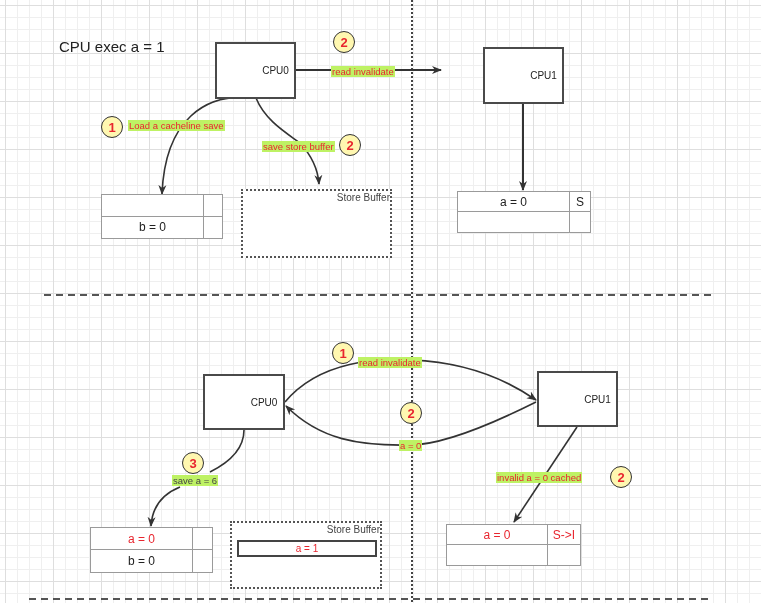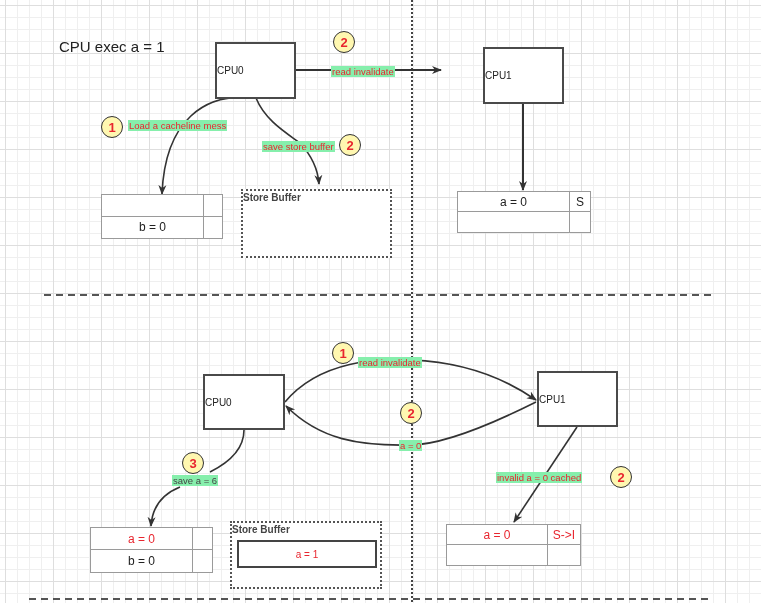--- a/index.html
+++ b/index.html
@@ -13,58 +13,58 @@
       linear-gradient(to bottom, #efefef 1px, transparent 1px);
     background-size: 48px 48px, 48px 48px, 12px 12px, 12px 12px;
     background-position: 5px 5px, 5px 5px, 5px 5px, 5px 5px;
     font-family: "Liberation Sans", sans-serif;
   }
   .abs { position: absolute; text-align: right; }
   .title { font-size: 15px; color: #222; }
   .cpu {
     position: absolute; box-sizing: border-box;
     border: 2px solid #4a4a4a; background: #fff;
-    display: flex; align-items: center; justify-content: flex-start;
-    font-size: 10px; color: #222;
+    display: flex; align-items: center; justify-content: center;
+    font-size: 10px; color: #222; padding-left: 40px;
   }
   .cache {
     position: absolute; box-sizing: border-box;
     border: 1.5px solid #9a9a9a; background: #fff;
     display: grid; grid-template-rows: 1fr 1fr;
   }
   .cache .row { display: grid; }
   .cache .cell {
     display: flex; align-items: center; justify-content: center;
     font-size: 12px; color: #222; box-sizing: border-box;
   }
   .cache .row:first-child .cell { border-bottom: 1.5px solid #9a9a9a; }
   .cache .cell.flag { border-left: 1.5px solid #9a9a9a; }
   .red { color: #e8262f !important; }
   .storebuf {
     position: absolute; box-sizing: border-box;
     border: 2px dotted #555; background: #fff;
   }
   .storebuf .label {
-    position: absolute; left: 0; right: 0; top: 1px; text-align: left;
-    font-size: 10px; color: #444; font-weight: bold;
+    position: absolute; left: 0; right: 0; top: 1px; text-align: right;
+    font-size: 10px; color: #444;
   }
   .storebuf .entry {
     position: absolute; box-sizing: border-box; border: 2px solid #444;
     font-size: 10px; display: flex; align-items: center; justify-content: center;
     background: #fff;
   }
   .badge {
     position: absolute; width: 22px; height: 22px; box-sizing: border-box;
     border-radius: 50%; border: 1.5px solid #333; background: #fff7b0;
     color: #e8262f; font-size: 13px; font-weight: bold;
     display: flex; align-items: center; justify-content: center;
   }
   .lbl {
     position: absolute; font-size: 9.5px; white-space: nowrap;
-    background: #86efac; line-height: 11px; padding: 0 1px;
+    background: #bef264; line-height: 11px; padding: 0 1px;
   }
   .lbl.r { color: #e8262f; }
   .lbl.g { color: #444; }
   svg.wires { position: absolute; left: 0; top: 0; }
 </style>
 </head>
 <body>
 
 <svg class="wires" width="761" height="603">
   <defs>
@@ -104,21 +104,21 @@
 </div>
 
 <div class="badge" style="left:333px; top:31px;">
   <span>2</span>
 </div>
 <div class="lbl r" style="left:331px; top:66px;">read invalidate</div>
 
 <div class="badge" style="left:101px; top:116px;">
   <span>1</span>
 </div>
-<div class="lbl r" style="left:128px; top:120px;">Load a cacheline mess</div>
+<div class="lbl r" style="left:128px; top:120px;">Load a cacheline save</div>
 
 <div class="lbl r" style="left:254px; top:141px;margin-left:8px;">save store buffer</div>
 <div class="badge" style="left:339px; top:134px;">
   <span>2</span>
 </div>
 
 <div class="cache" style="left:101px; top:194px; width:122px; height:45px;">
   <div class="row" style="grid-template-columns: 101px 1fr;">
     <div class="cell"></div>
     <div class="cell flag"></div>
@@ -177,21 +177,21 @@
     <div class="cell flag"></div>
   </div>
   <div class="row" style="grid-template-columns: 101px 1fr;">
     <div class="cell">b = 0</div>
     <div class="cell flag"></div>
   </div>
 </div>
 
 <div class="storebuf" style="left:230px; top:521px; width:152px; height:68px;">
   <div class="label">Store Buffer</div>
-  <div class="entry red" style="left:5px; top:17px; width:140px; height:28px;">a = 1</div>
+  <div class="entry red" style="left:5px; top:17px; width:140px; height:17px;">a = 1</div>
 </div>
 
 <div class="cache" style="left:446px; top:524px; width:135px; height:42px;">
   <div class="row" style="grid-template-columns: 100px 1fr;">
     <div class="cell red">a = 0</div>
     <div class="cell flag red">S-&gt;I</div>
   </div>
   <div class="row" style="grid-template-columns: 100px 1fr;">
     <div class="cell"></div>
     <div class="cell flag"></div>

